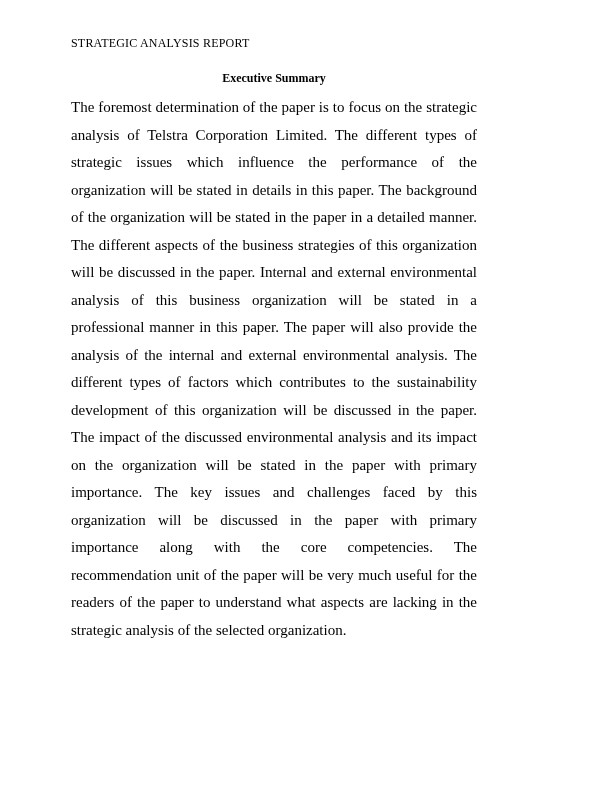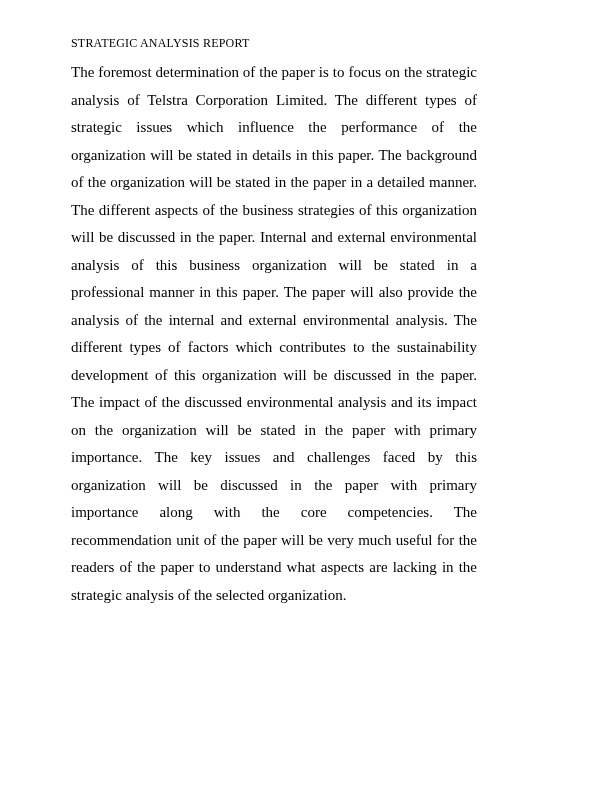--- a/index.html
+++ b/index.html
@@ -35,14 +35,15 @@
     line-height: 27.5px;
     text-align: justify;
     text-justify: inter-word;
   }
 </style>
 </head>
 <body>
 
 <div class="page">
   <div class="running-header">STRATEGIC ANALYSIS REPORT</div>
+  <div class="doc-title">Executive Summary</div>
   <p class="doc-paragraph">The foremost determination of the paper is to focus on the strategic analysis of Telstra Corporation Limited. The different types of strategic issues which influence the performance of the organization will be stated in details in this paper. The background of the organization will be stated in the paper in a detailed manner. The different aspects of the business strategies of this organization will be discussed in the paper. Internal and external environmental analysis of this business organization will be stated in a professional manner in this paper. The paper will also provide the analysis of the internal and external environmental analysis. The different types of factors which contributes to the sustainability development of this organization will be discussed in the paper. The impact of the discussed environmental analysis and its impact on the organization will be stated in the paper with primary importance. The key issues and challenges faced by this organization will be discussed in the paper with primary importance along with the core competencies. The recommendation unit of the paper will be very much useful for the readers of the paper to understand what aspects are lacking in the strategic analysis of the selected organization.</p>
 </div>
 
 </body></html>

